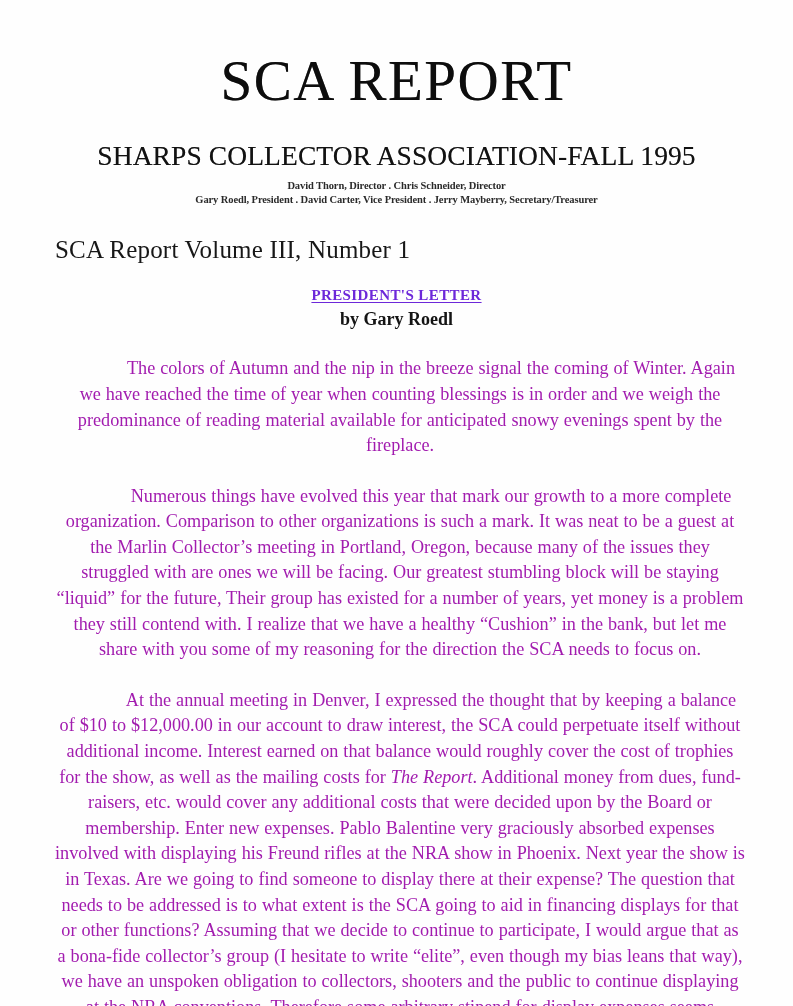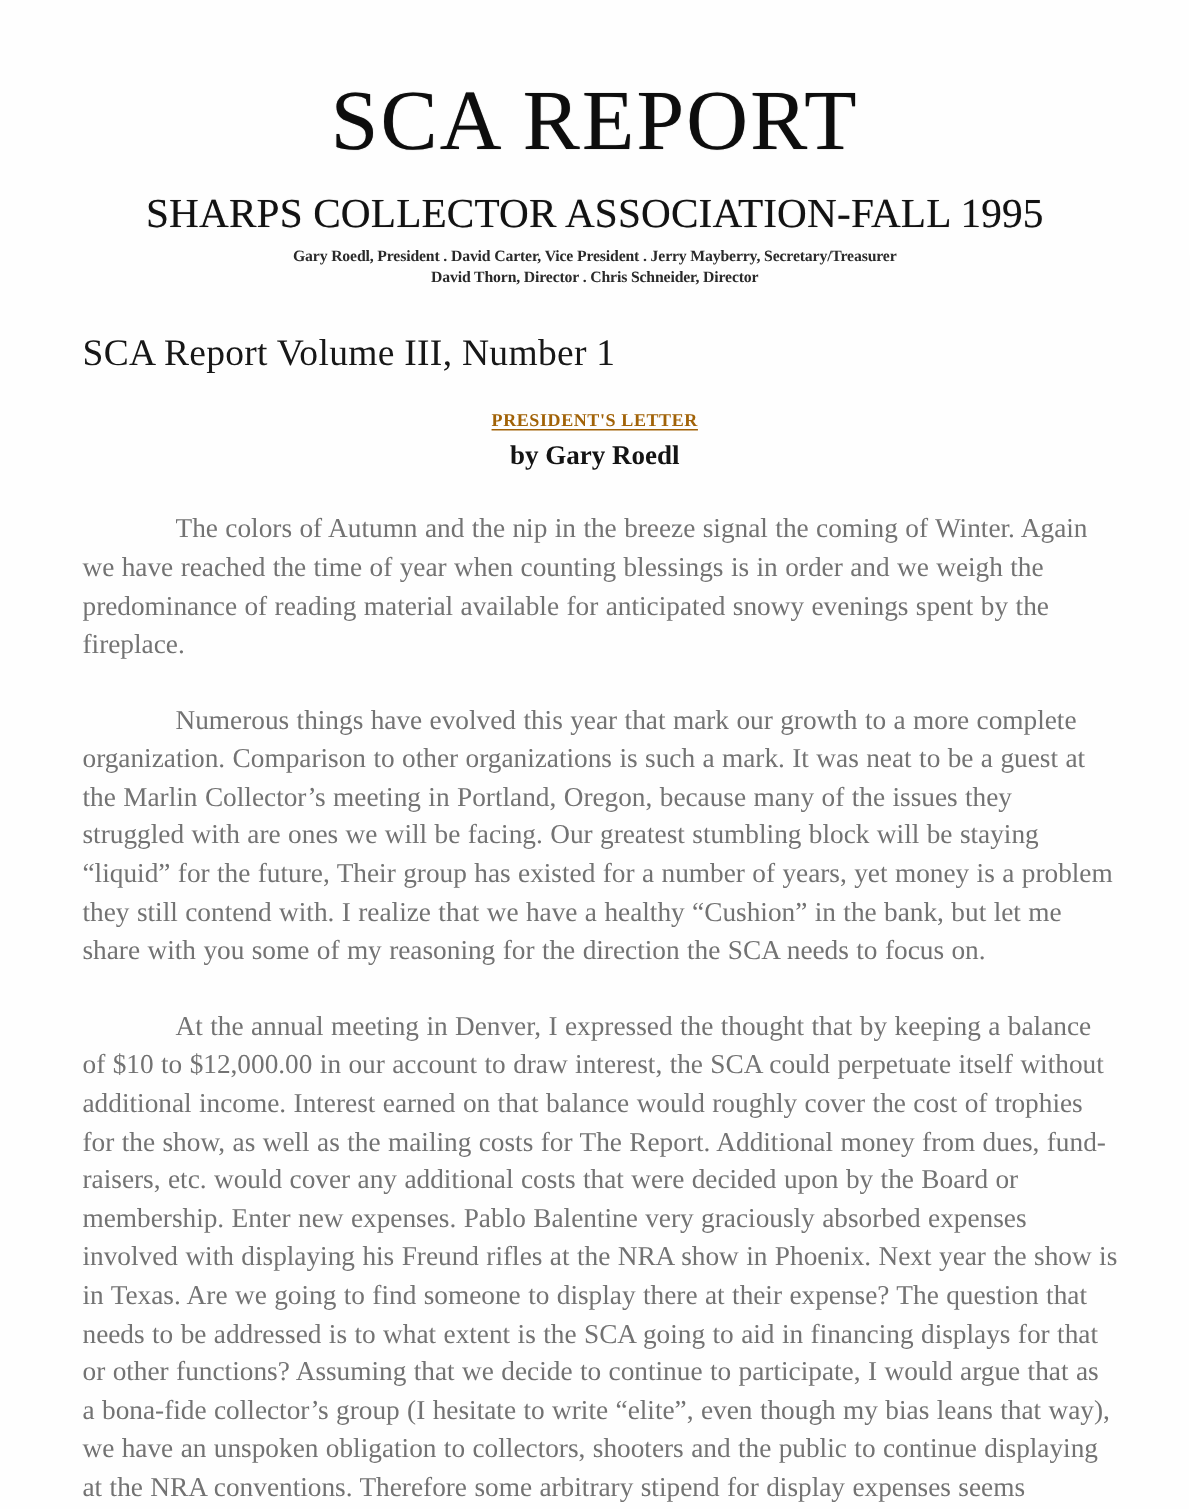--- a/index.html
+++ b/index.html
@@ -36,21 +36,21 @@
     margin: 0;
     text-shadow: 0 0 0.6px rgba(0,0,0,0.55);
   }
   .sub-title {
     font-family: "Liberation Serif", "DejaVu Serif", serif;
     font-size: 27.5px;
     line-height: 1.0;
     letter-spacing: 0.1px;
     font-weight: 400;
     color: #121212;
-    margin: 19px 0 0 0;
+    margin: 33px 0 0 0;
     text-shadow: 0 0 0.5px rgba(0,0,0,0.5);
   }
   .officers {
     margin: 9px 0 0 0;
     font-size: 10.5px;
     line-height: 1.42;
     font-weight: bold;
     color: #2a2a2a;
     letter-spacing: -0.1px;
     filter: blur(0.22px);
@@ -64,65 +64,65 @@
     letter-spacing: 0.2px;
     color: #171717;
   }
 
   
   .letter-head {
     text-align: center;
     margin-top: 23px;
   }
   .letter-title {
-    font-size: 12px;
+    font-size: 15px;
     font-weight: bold;
     letter-spacing: 0.4px;
     text-decoration: underline;
     text-underline-offset: 2px;
-    color: #a16207;
+    color: #6d28d9;
     text-align: center;
   }
   .letter-byline {
     font-size: 18px;
     font-weight: bold;
     margin-top: 5px;
     color: #141414;
     text-align: center;
   }
 
   
   .body-copy {
     margin: 26px 48px 0 55px;
     width: 690px;
   }
   .para {
     font-size: 18.2px;
     line-height: 25.6px;
     text-indent: 62px;
-    text-align: left;
+    text-align: center;
     margin: 0 0 25px 0;
-    color: #737373;
+    color: #a21caf;
     word-spacing: 0.4px;
   }
   .para:last-child { margin-bottom: 0; }
   .u { text-underline-offset: 1.5px; }
-  .i { }
+  .i { font-style: italic; }
 </style>
 </head>
 <body>
 
 <div class="page">
 
   <div class="masthead">
     <h1 class="main-title">SCA REPORT</h1>
     <h2 class="sub-title">SHARPS COLLECTOR ASSOCIATION-FALL 1995</h2>
     <div class="officers">
+      <div>David Thorn, Director . Chris Schneider, Director</div>
       <div>Gary Roedl, President . David Carter, Vice President . Jerry Mayberry, Secretary/Treasurer</div>
-      <div>David Thorn, Director . Chris Schneider, Director</div>
     </div>
   </div>
 
   <div class="issue-line">SCA Report  Volume III,  Number 1</div>
 
   <div class="letter-head">
     <div class="letter-title">PRESIDENT'S LETTER</div>
     <div class="letter-byline">by Gary Roedl</div>
   </div>
 

